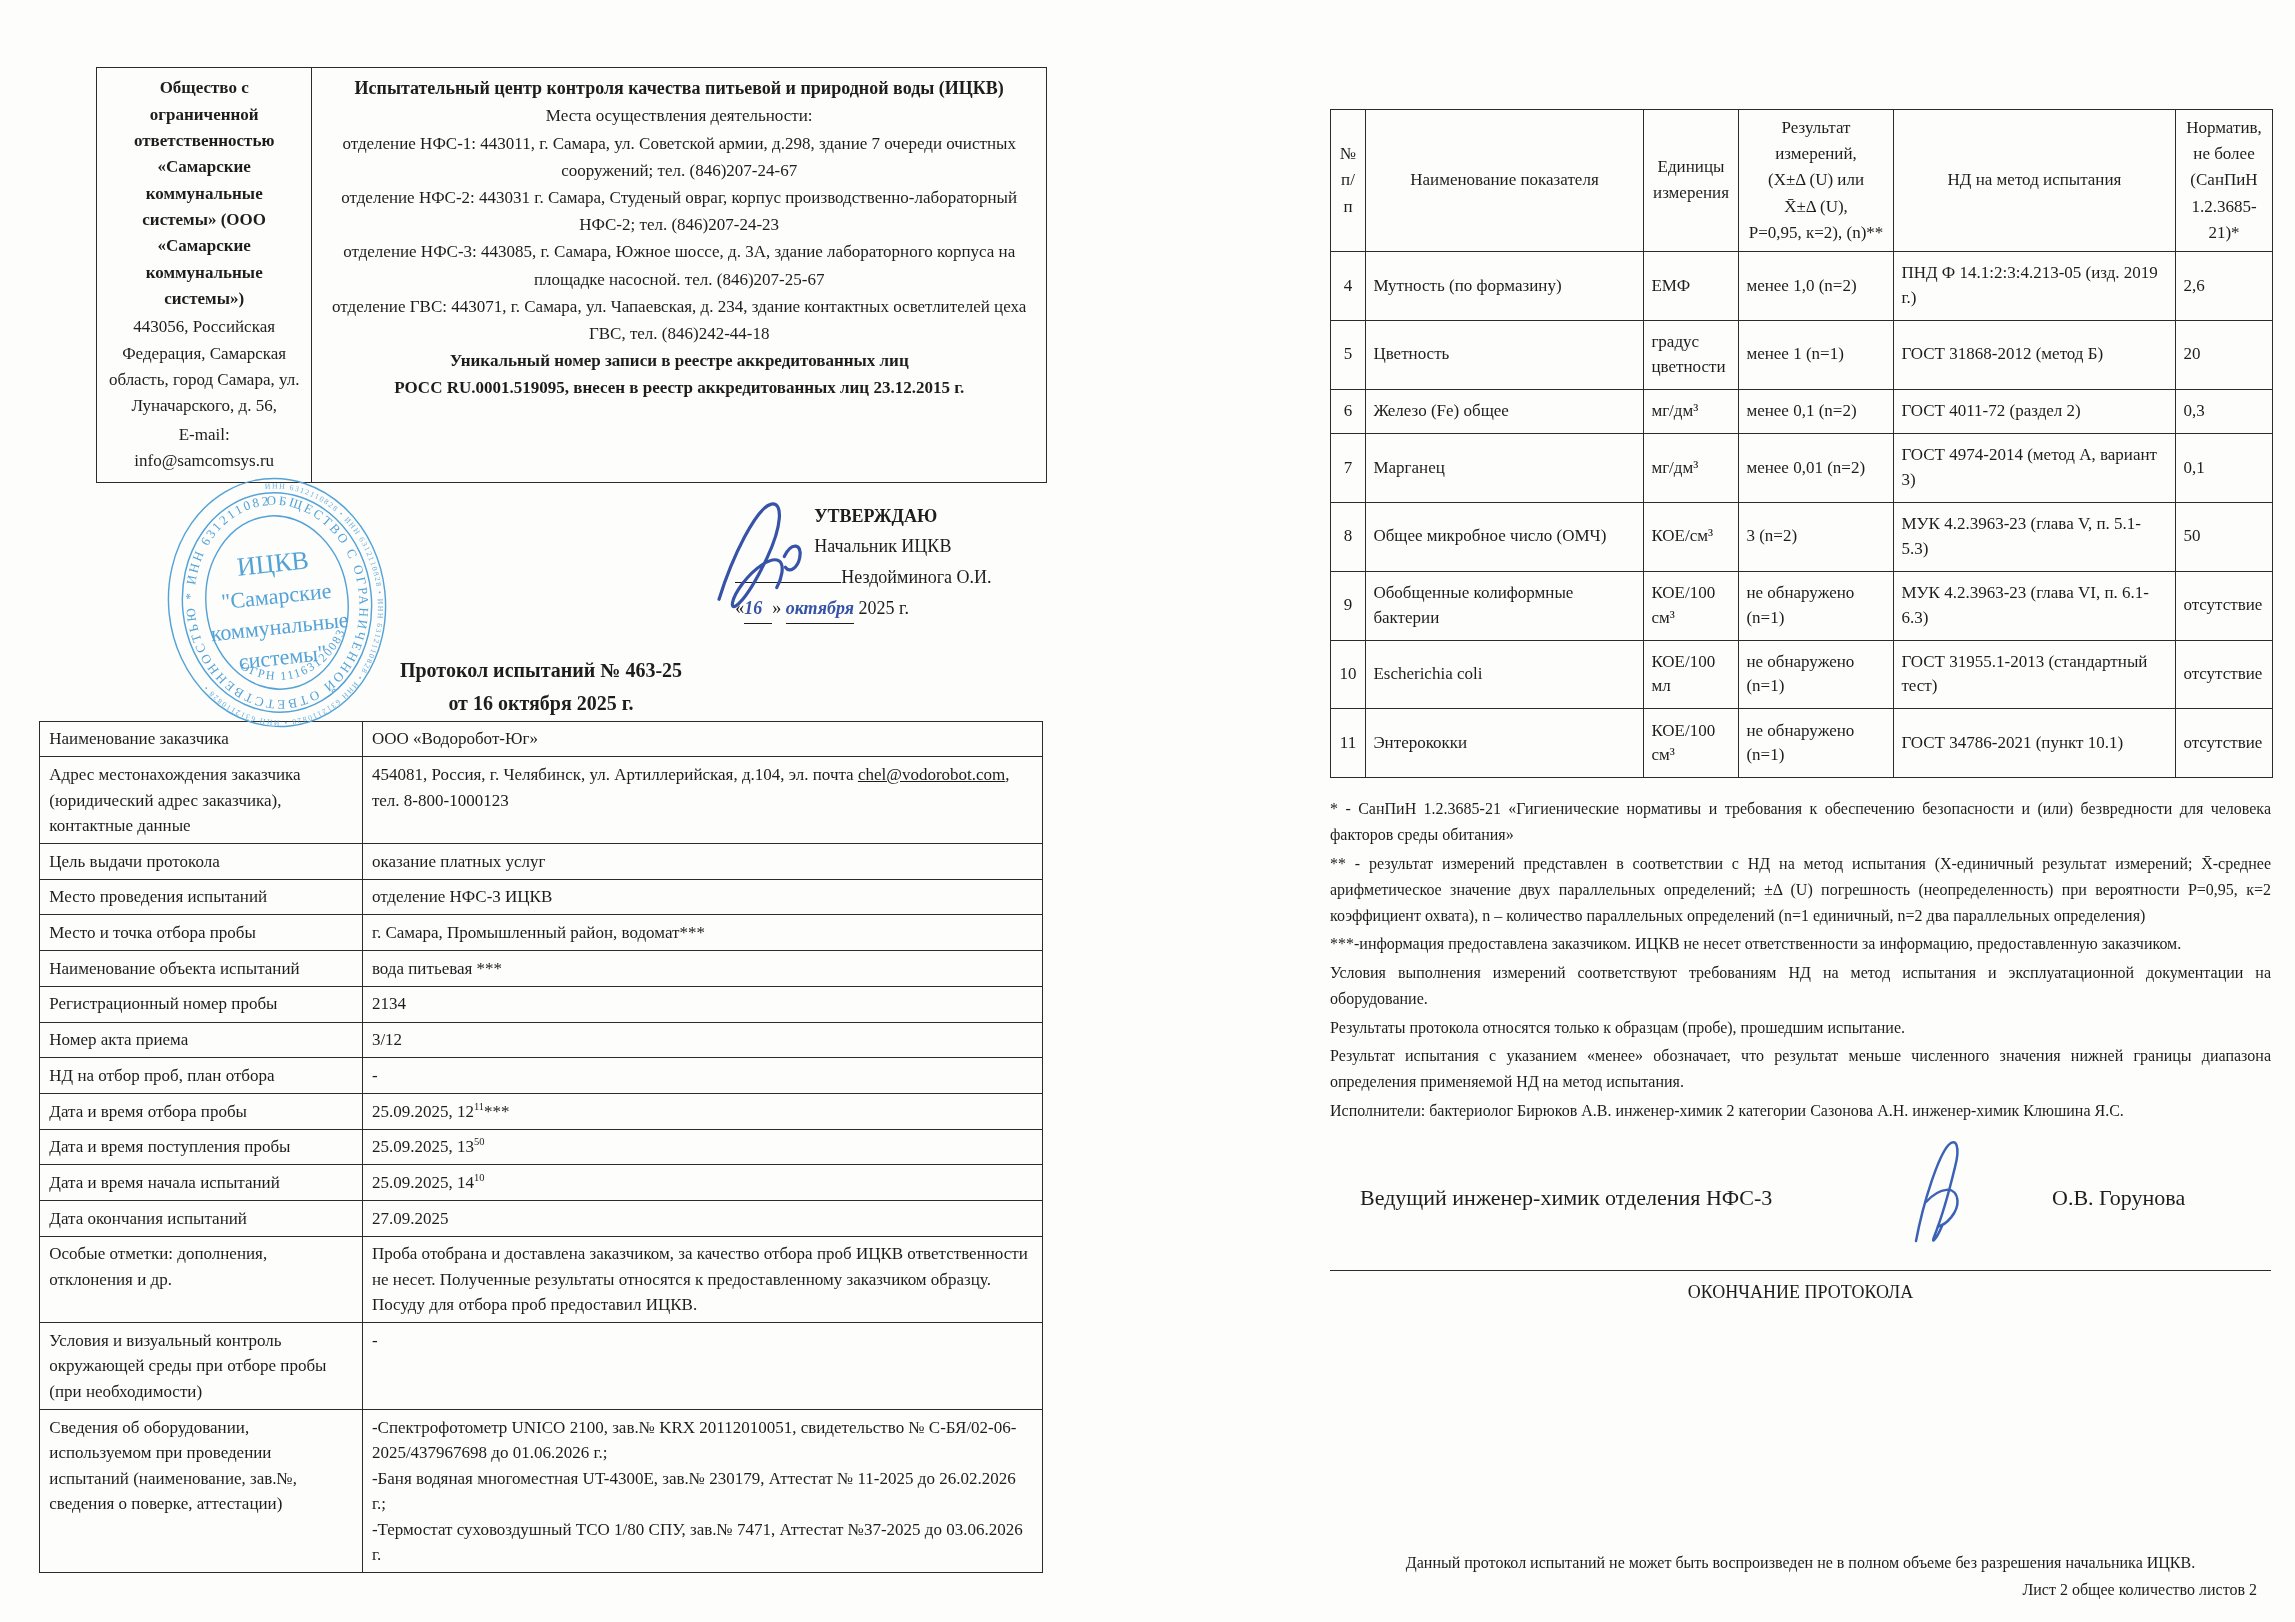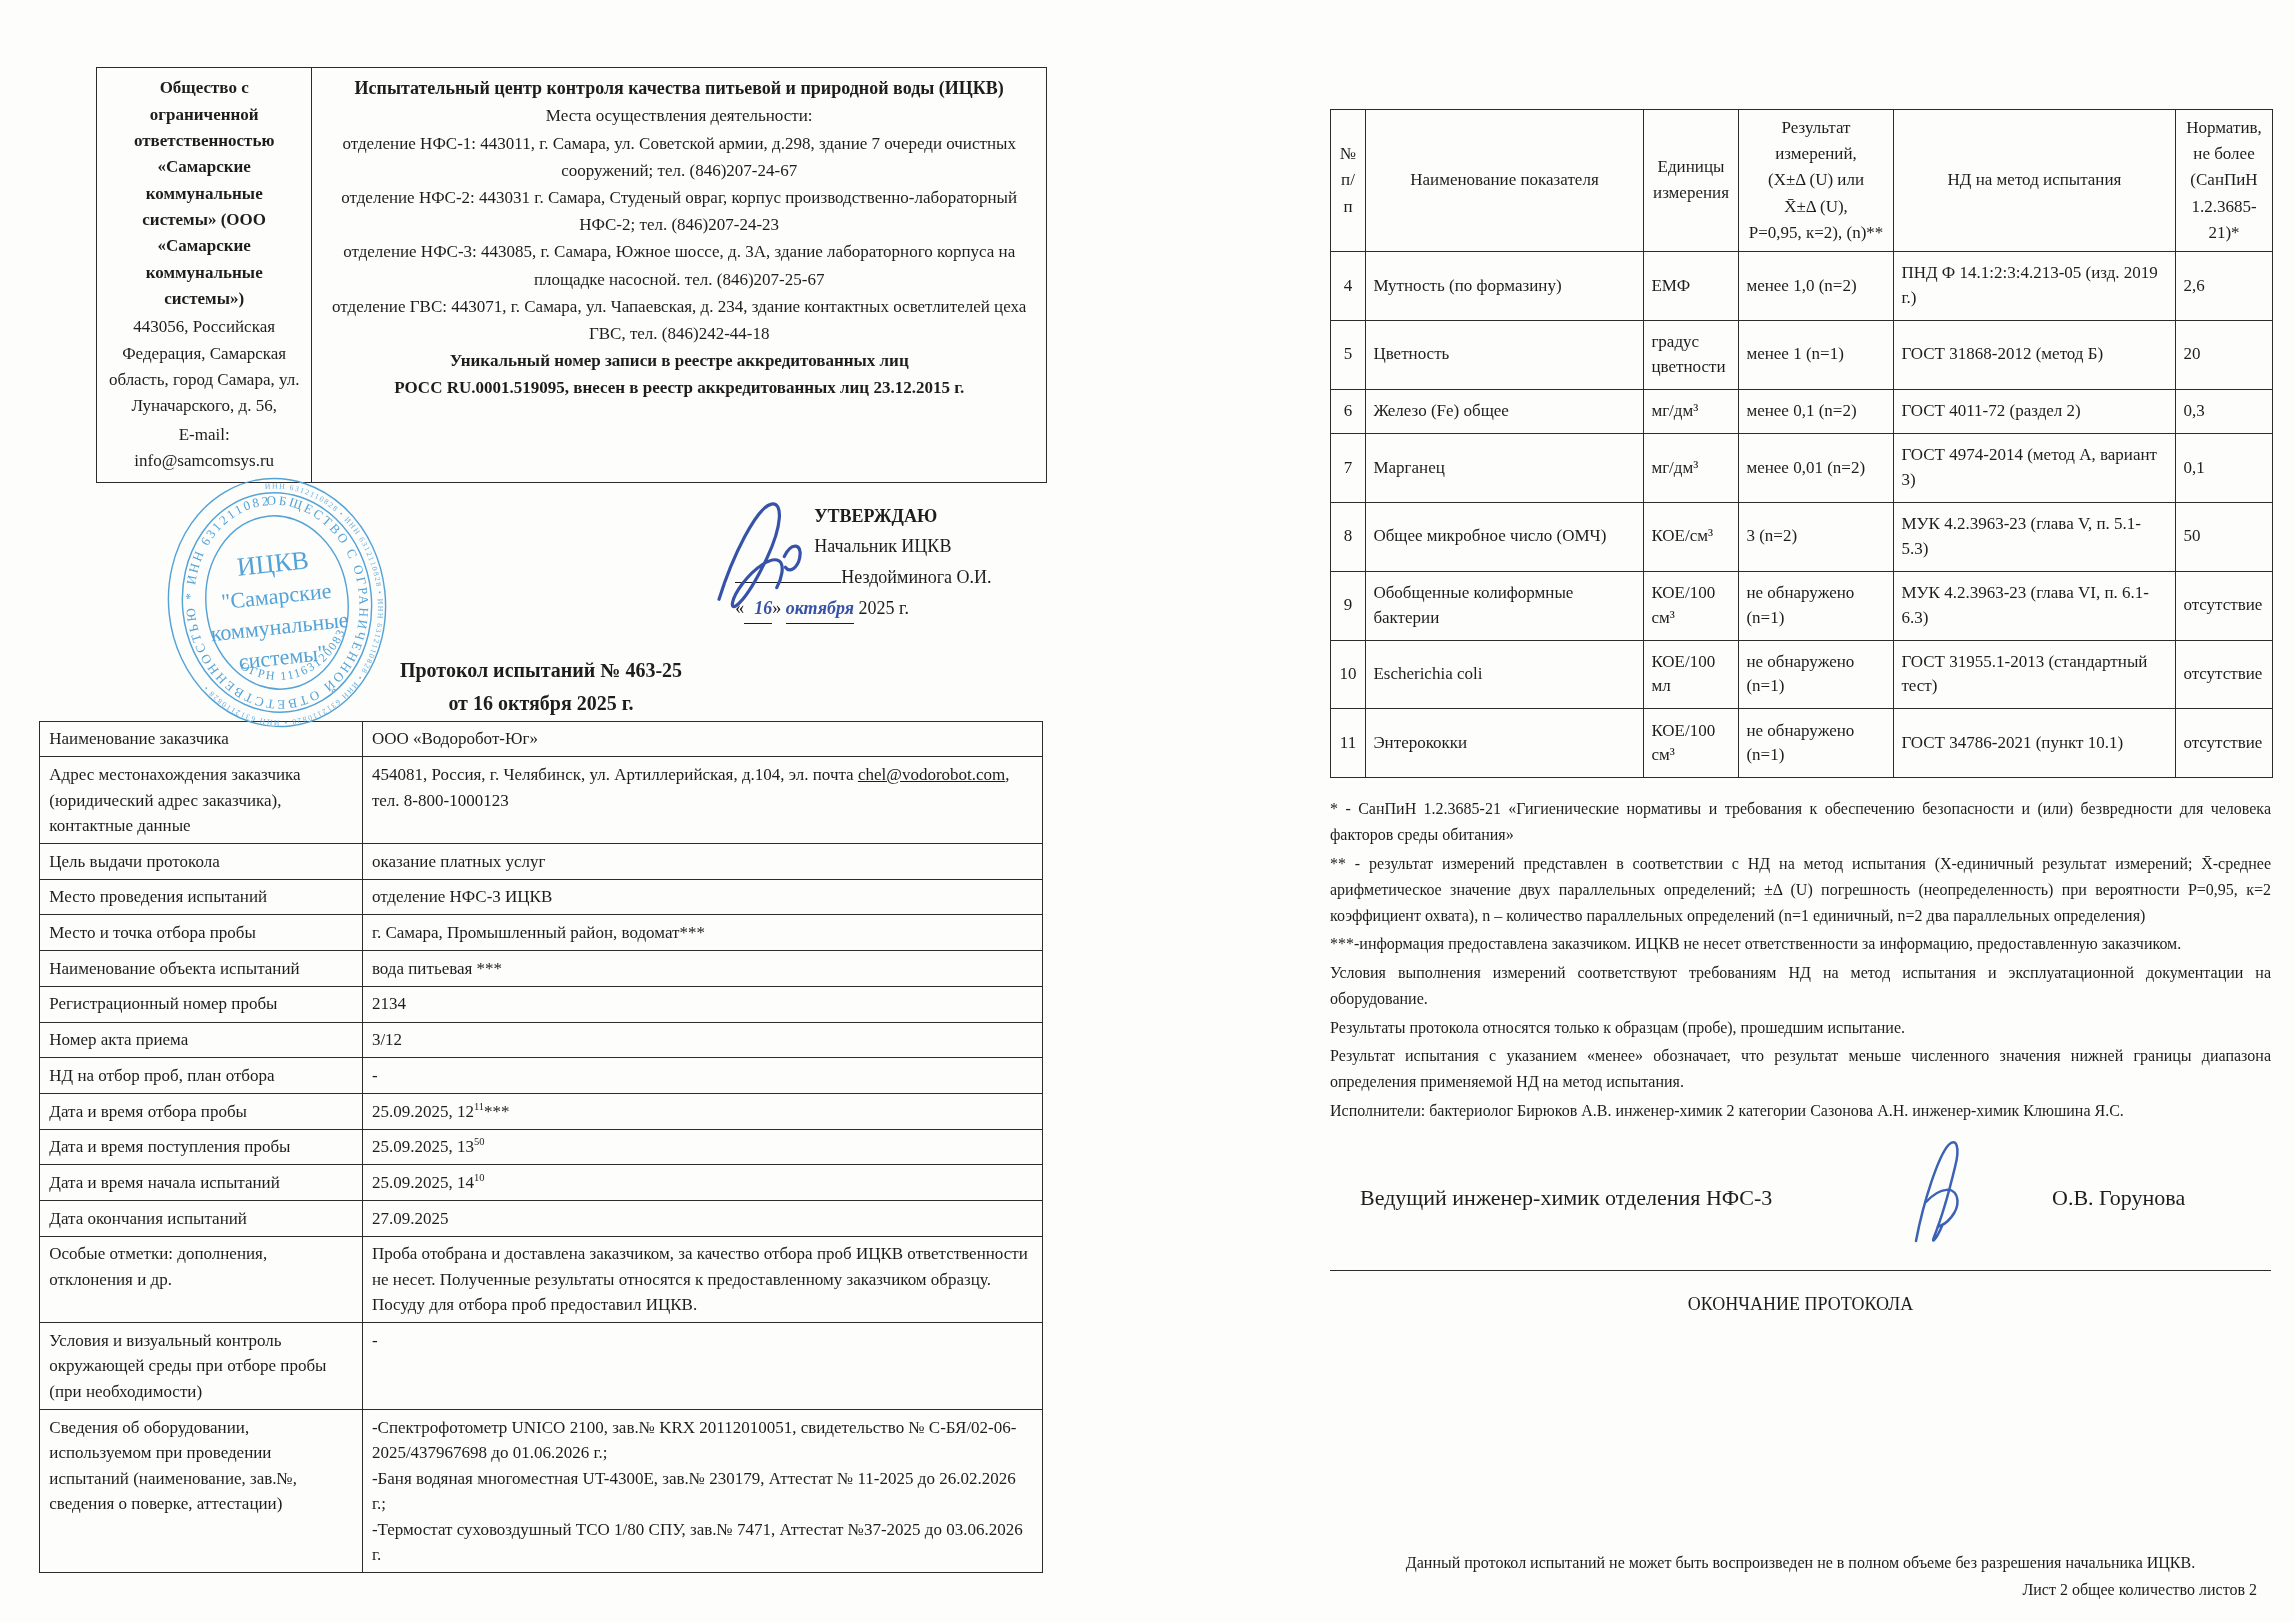--- a/index.html
+++ b/index.html
@@ -26,21 +26,21 @@
 
   
   .zone{position:relative;height:238px}
   .stamp{position:absolute;left:76px;top:-9.3px;width:324px;height:259px;transform:rotate(-6deg)}
   .approve{position:absolute;right:2.8px;top:18px;width:305px;font-size:18px;line-height:1.7}
   .approve .a1{padding-left:79px;font-weight:bold}
   .approve .a2{padding-left:79px}
   .nline{display:inline-block;width:106px;border-bottom:1.4px solid #1d1d1d}
   .ink{color:#3653a8;font-style:italic;font-weight:bold}
   .dsig{position:absolute;left:-32px;top:-14px;width:139px;height:139px}
-  .u{display:inline-block;border-bottom:1.4px solid #1d1d1d;min-width:28px;text-align:right}
+  .u{display:inline-block;border-bottom:1.4px solid #1d1d1d;min-width:28px;text-align:left}
   .ptitle{position:absolute;bottom:0.9px;left:0;right:0;text-align:center;font-weight:bold;font-size:20px;line-height:1.65}
 
   
   .info{width:100%;table-layout:fixed}
   .info td{border:1.9px solid #2b2b2b;padding:4.6px 9.3px;vertical-align:top;line-height:1.5}
   .info td.lbl{width:303px}
   .info td.val{white-space:pre-line}
   .sup{vertical-align:super;font-size:0.62em}
   .lnk{text-decoration:underline}
 
@@ -52,21 +52,21 @@
   .fc{text-align:center}
   .fr{text-align:right;padding-right:14px}
 
   
   .notes{margin-top:18px;font-size:16px;line-height:1.62}
   .notes p{margin:0 0 2.8px 0;text-align:justify}
   .sigrow{position:relative;height:88px;margin-top:30px;font-size:22px}
   .sigrole{position:absolute;left:30px;top:28px}
   .signame{position:absolute;left:722px;top:28px}
   .s2{position:absolute;left:551px;top:-28px;width:120px;height:130px}
-  .endblock{border-top:1.9px solid #2b2b2b;margin-top:28px;padding-top:20px;text-align:center;font-size:18px}
+  .endblock{border-top:1.9px solid #2b2b2b;margin-top:28px;padding-top:8px;text-align:center;font-size:18px}
   .foot2{position:absolute;bottom:0;left:0;right:0;font-size:16px;line-height:1.7}
 </style>
 </head>
 <body>
 
 <div class="page" id="p1">
 
   <table class="hdr">
     <tbody>
         <tr>

